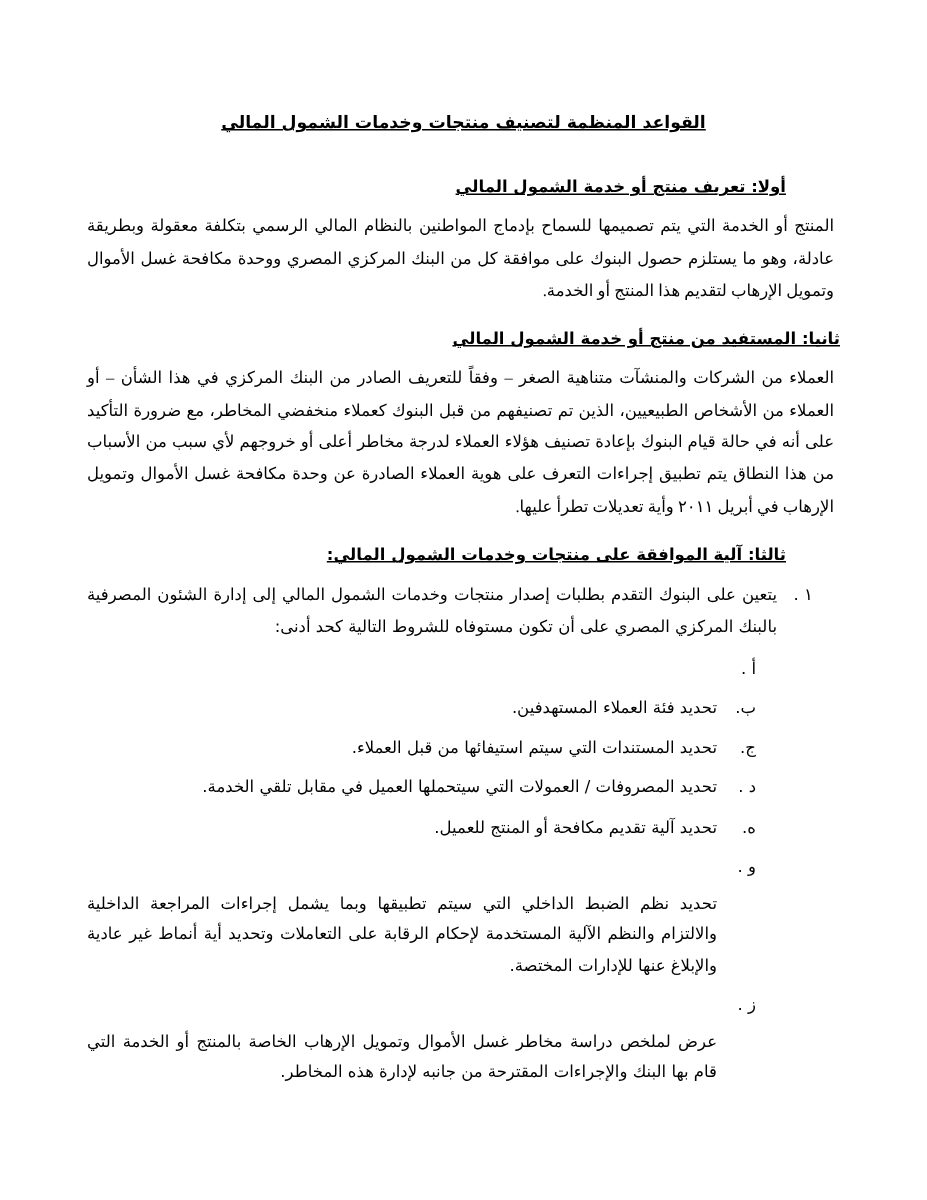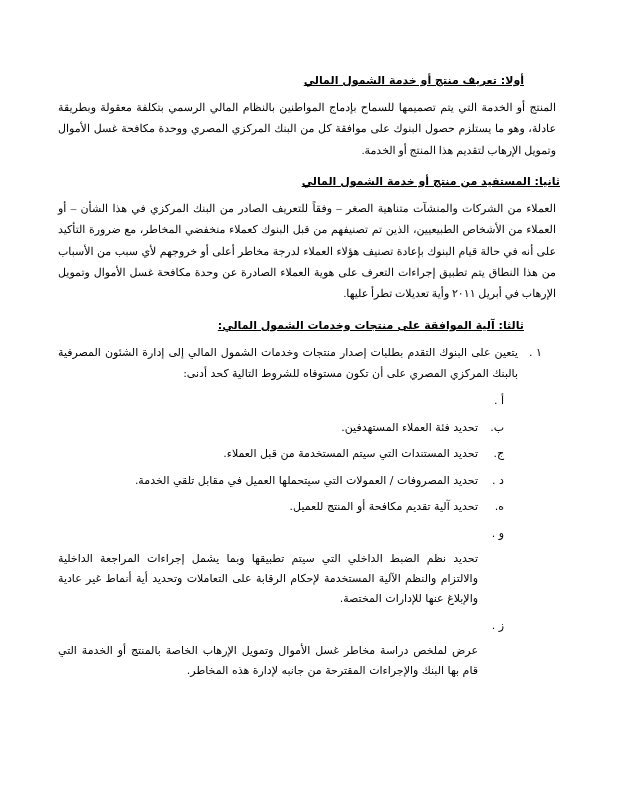--- a/index.html
+++ b/index.html
@@ -102,20 +102,21 @@
   .sub-item.tall .body {
     line-height: 1.85;
     margin-top: 26px;
   }
 </style>
 </head>
 <body>
 
 <div class="page">
 
+  <h1 class="doc-title">القواعد المنظمة لتصنيف منتجات وخدمات الشمول المالي</h1>
 
   <div class="section">
     <div class="section-heading indent">أولا: تعريف منتج أو خدمة الشمول المالي</div>
     <p class="para p1">المنتج أو الخدمة التي يتم تصميمها للسماح بإدماج المواطنين بالنظام المالي الرسمي بتكلفة معقولة وبطريقة عادلة، وهو ما يستلزم حصول البنوك على موافقة كل من البنك المركزي المصري ووحدة مكافحة غسل الأموال وتمويل الإرهاب لتقديم هذا المنتج أو الخدمة.</p>
   </div>
 
   <div class="section">
     <div class="section-heading">ثانيا: المستفيد من منتج أو خدمة الشمول المالي</div>
     <p class="para p1">العملاء من الشركات والمنشآت متناهية الصغر – وفقاً للتعريف الصادر من البنك المركزي في هذا الشأن – أو العملاء من الأشخاص الطبيعيين، الذين تم تصنيفهم من قبل البنوك كعملاء منخفضي المخاطر، مع ضرورة التأكيد على أنه في حالة قيام البنوك بإعادة تصنيف هؤلاء العملاء لدرجة مخاطر أعلى أو خروجهم لأي سبب من الأسباب من هذا النطاق يتم تطبيق إجراءات التعرف على هوية العملاء الصادرة عن وحدة مكافحة غسل الأموال وتمويل الإرهاب في أبريل ٢٠١١ وأية تعديلات تطرأ عليها.</p>
   </div>
@@ -132,21 +133,21 @@
       <div class="sub-list">
         <div class="sub-item">
           <div class="marker">أ .</div>
         </div>
         <div class="sub-item">
           <div class="marker">ب.</div>
           <div class="body">تحديد فئة العملاء المستهدفين.</div>
         </div>
         <div class="sub-item">
           <div class="marker">ج.</div>
-          <div class="body">تحديد المستندات التي سيتم المستخدمة من قبل العملاء.</div>
+          <div class="body">تحديد المستندات التي سيتم استيفائها من قبل العملاء.</div>
         </div>
         <div class="sub-item">
           <div class="marker">د .</div>
           <div class="body">تحديد المصروفات / العمولات التي سيتحملها العميل في مقابل تلقي الخدمة.</div>
         </div>
         <div class="sub-item">
           <div class="marker">ه.</div>
           <div class="body">تحديد آلية تقديم مكافحة أو المنتج للعميل.</div>
         </div>
         <div class="sub-item tall">

